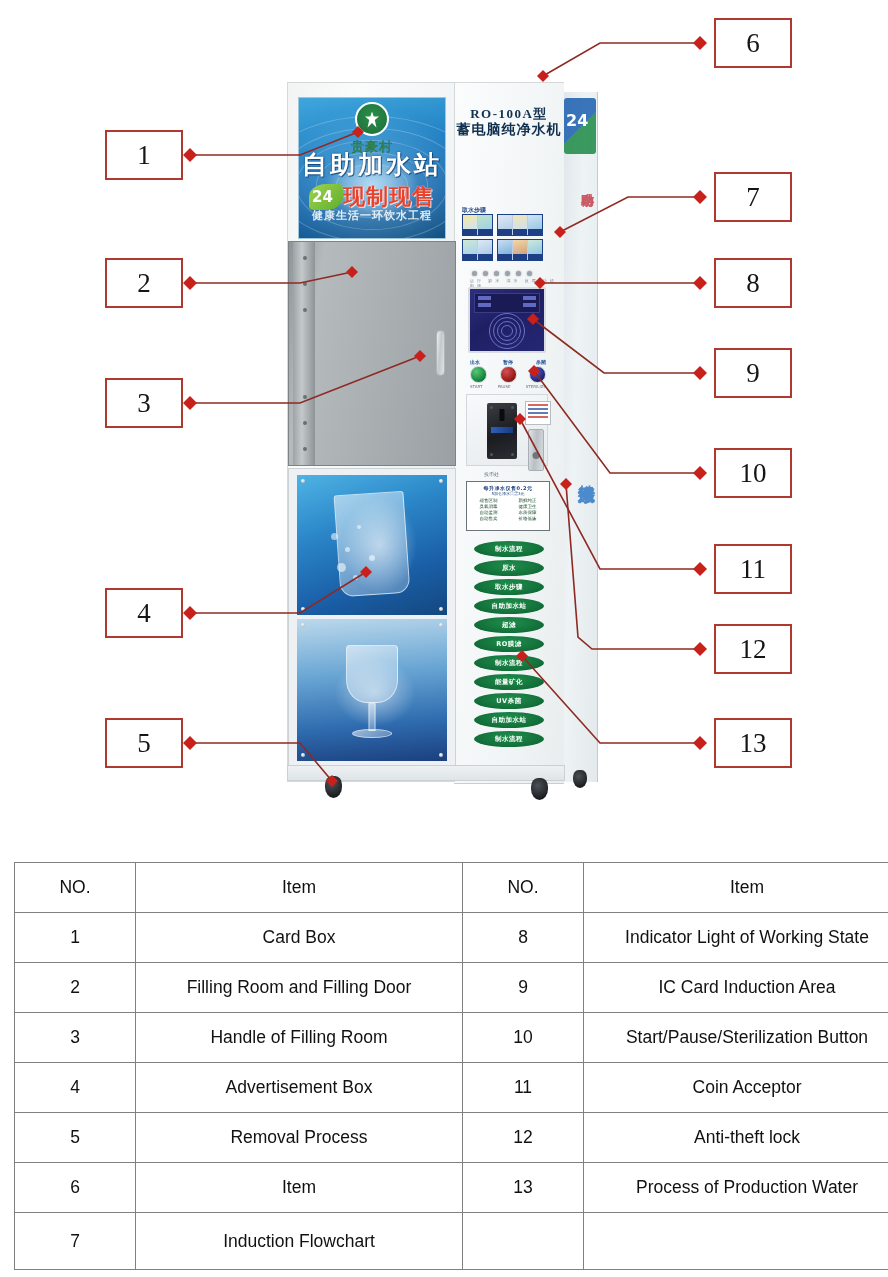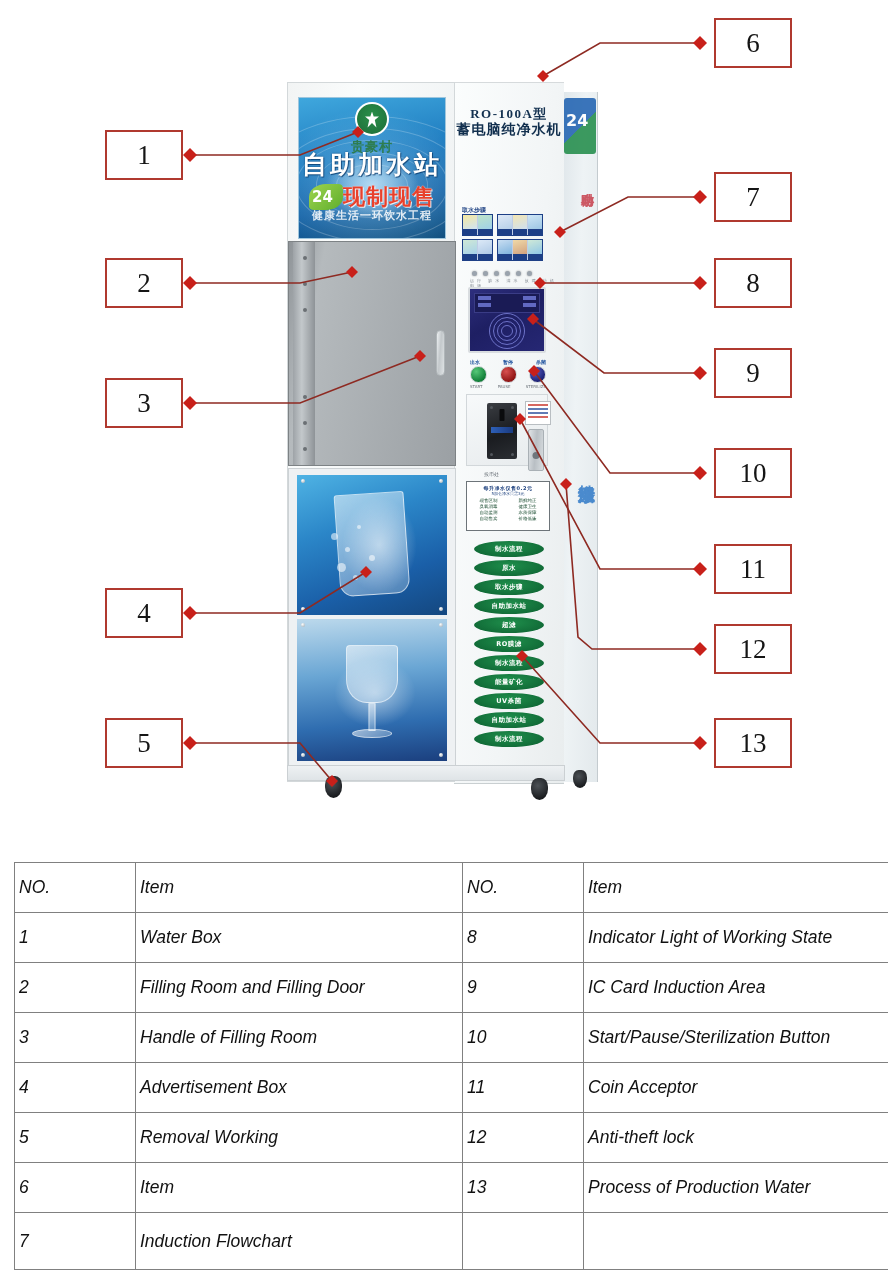--- a/index.html
+++ b/index.html
@@ -308,23 +308,23 @@
     background:linear-gradient(180deg,#eef1f3,#dfe4e7);border:1px solid #cbd0d3;box-sizing:border-box;
   }
 
   
   #parts-table{
     position:absolute;left:14px;top:862px;width:860px;
     border-collapse:collapse;table-layout:fixed;
   }
   #parts-table td{
     border:1px solid #808080;
-    text-align:left;vertical-align:middle;
+    text-align:center;vertical-align:middle;
     font-family:"Liberation Sans", sans-serif;font-size:17.5px;color:#111111;
-    height:49px;padding:0 4px;font-style:italic;
+    height:49px;padding:0 4px;
   }
   #parts-table td.c-no{width:112px;}
   #parts-table td.c-item{width:318px;}
   #parts-table tr:last-child td.c-no,
   #parts-table tr:last-child td.c-item{vertical-align:middle;}
   #parts-table tr:last-child td{height:56px;}
   #parts-table td.blank{border-color:#808080;}
 </style>
 </head>
 <body>
@@ -625,21 +625,21 @@
 <table id="parts-table">
   <tbody>
     <tr>
       <td class="c-no">NO.</td>
       <td class="c-item">Item</td>
       <td class="c-no">NO.</td>
       <td class="c-item">Item</td>
     </tr>
     <tr>
       <td class="c-no">1</td>
-      <td class="c-item">Water Box</td>
+      <td class="c-item">Card Box</td>
       <td class="c-no">8</td>
       <td class="c-item">Indicator Light of Working State</td>
     </tr>
     <tr>
       <td class="c-no">2</td>
       <td class="c-item">Filling Room and Filling Door</td>
       <td class="c-no">9</td>
       <td class="c-item">IC Card Induction Area</td>
     </tr>
     <tr>
@@ -649,21 +649,21 @@
       <td class="c-item">Start/Pause/Sterilization Button</td>
     </tr>
     <tr>
       <td class="c-no">4</td>
       <td class="c-item">Advertisement Box</td>
       <td class="c-no">11</td>
       <td class="c-item">Coin Acceptor</td>
     </tr>
     <tr>
       <td class="c-no">5</td>
-      <td class="c-item">Removal Working</td>
+      <td class="c-item">Removal Process</td>
       <td class="c-no">12</td>
       <td class="c-item">Anti-theft lock</td>
     </tr>
     <tr>
       <td class="c-no">6</td>
       <td class="c-item">Item</td>
       <td class="c-no">13</td>
       <td class="c-item">Process of Production Water</td>
     </tr>
     <tr>

